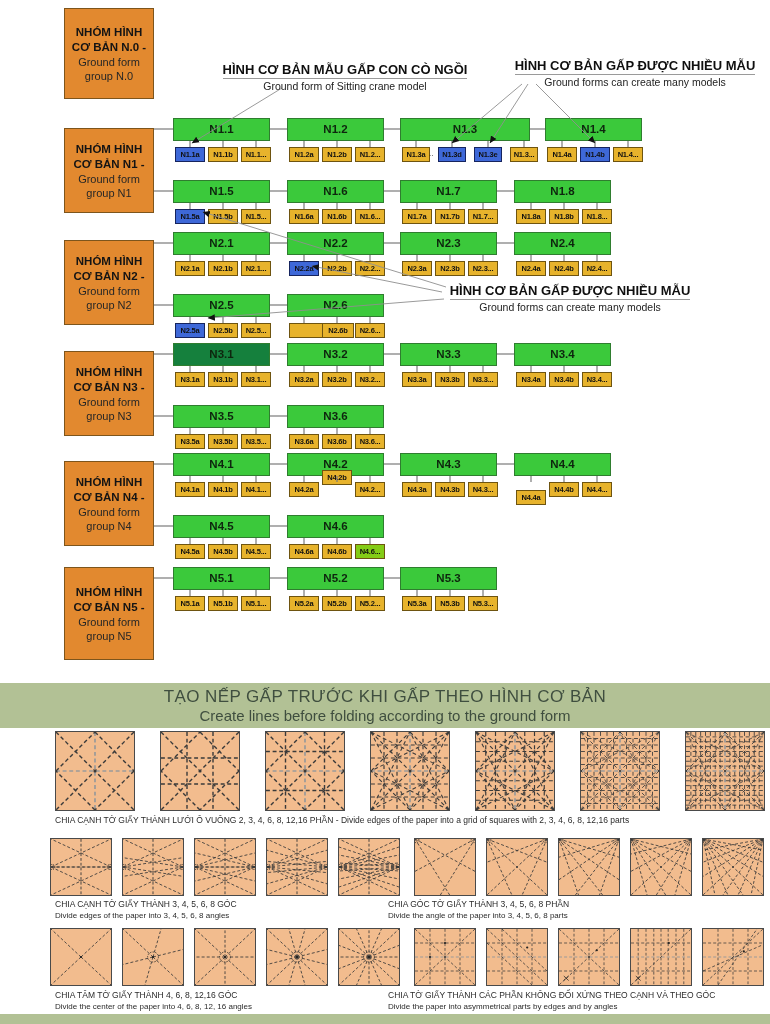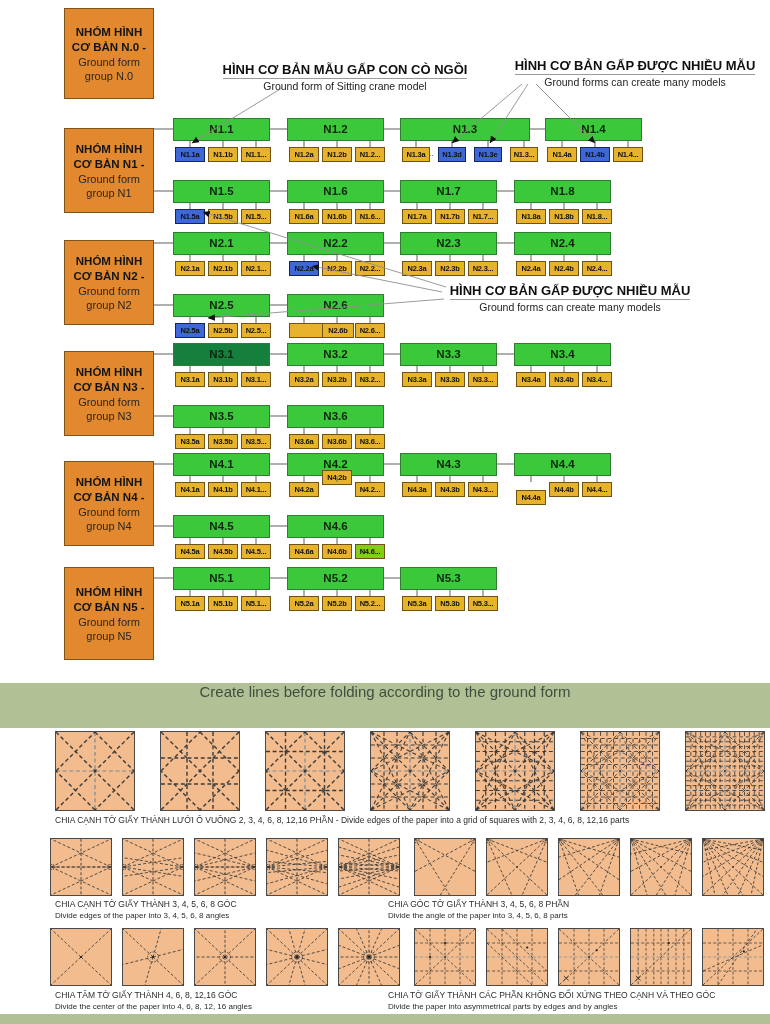--- a/index.html
+++ b/index.html
@@ -348,20 +348,21 @@
     <div><span class="vn">HÌNH CƠ BẢN GẤP ĐƯỢC NHIỀU MẪU</span></div>
     <div class="en">Ground forms can create many models</div>
   </div>
 
   <div class="ann" style="left:425px; top:281px; width:290px;">
     <div><span class="vn">HÌNH CƠ BẢN GẤP ĐƯỢC NHIỀU MẪU</span></div>
     <div class="en">Ground forms can create many models</div>
   </div>
 
   <div class="banner" id="banner" style="top: 683px; height: 45px; background: rgb(178, 193, 149); color: rgb(63, 78, 63);">
+    <div class="vn">TẠO NẾP GẤP TRƯỚC KHI GẤP THEO HÌNH CƠ BẢN</div>
     <div class="en">Create lines before folding according to the ground form</div>
   </div>
 
   <div id="pattern-layer">
       <div class="psq" style="left: 55px; top: 731px; width: 80px; height: 80px; background: rgb(242, 188, 142);">
         <svg viewBox="0 0 100 100" preserveAspectRatio="none">
           <line x1="50" y1="0" x2="50" y2="100" stroke="#9a9a9a" stroke-width="2.2" stroke-dasharray="5 3.5"></line>
           <line x1="0" y1="50" x2="100" y2="50" stroke="#9a9a9a" stroke-width="2.2" stroke-dasharray="5 3.5"></line>
           <line x1="0" y1="0" x2="100" y2="100" stroke="#3a3a3a" stroke-width="1.8" stroke-dasharray="5 3.5"></line>
           <line x1="100" y1="0" x2="0" y2="100" stroke="#3a3a3a" stroke-width="1.8" stroke-dasharray="5 3.5"></line>

